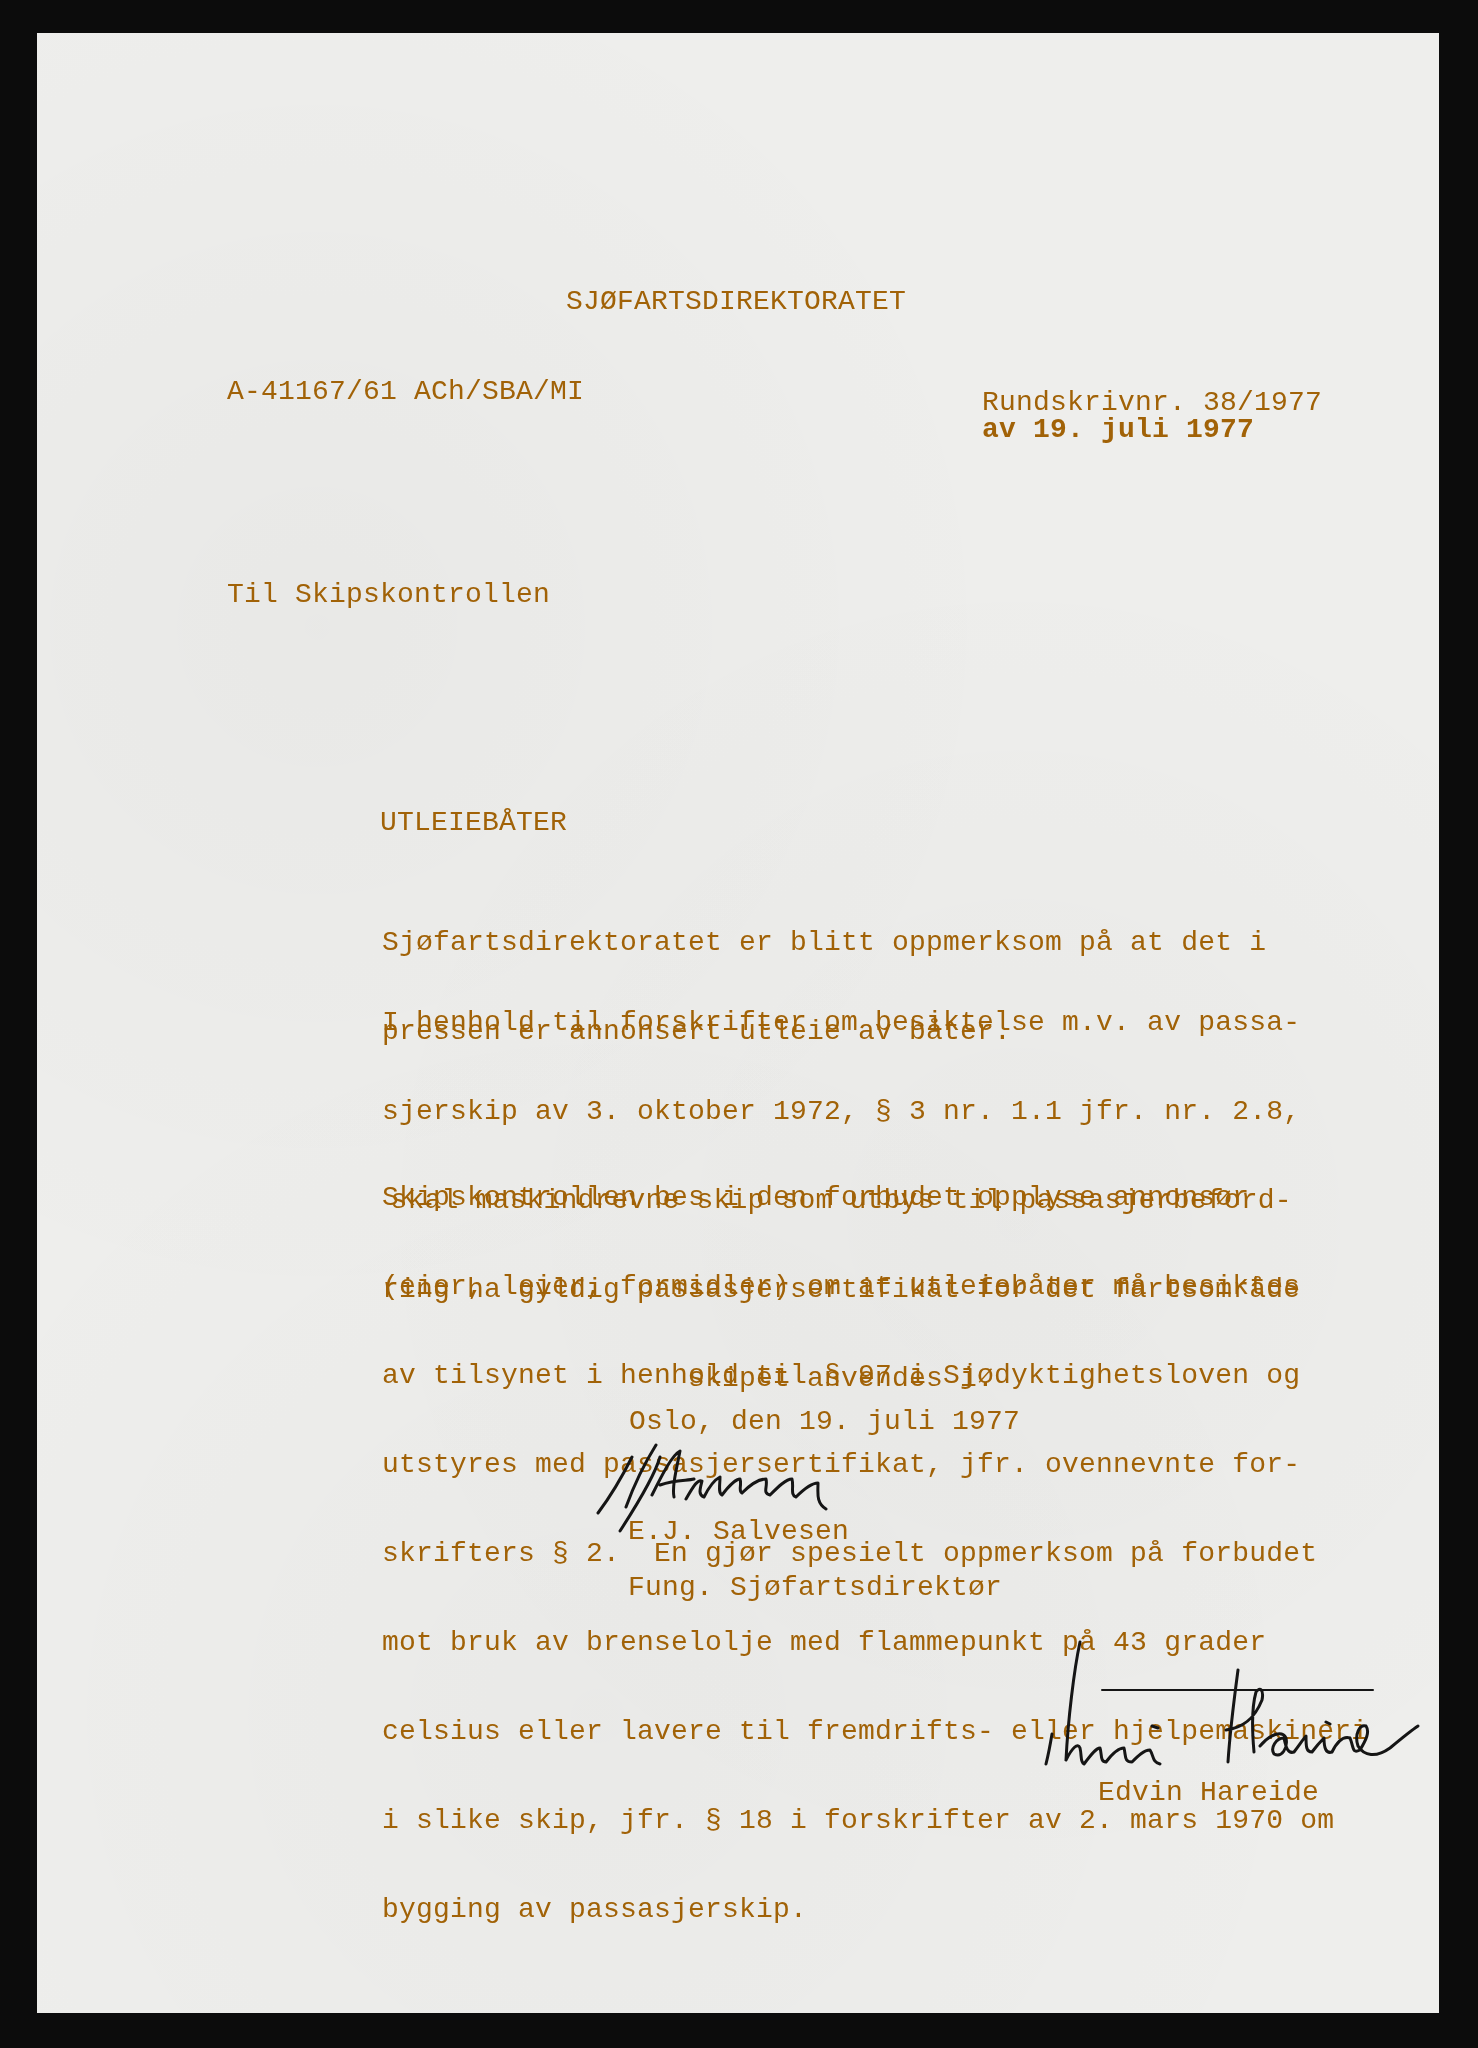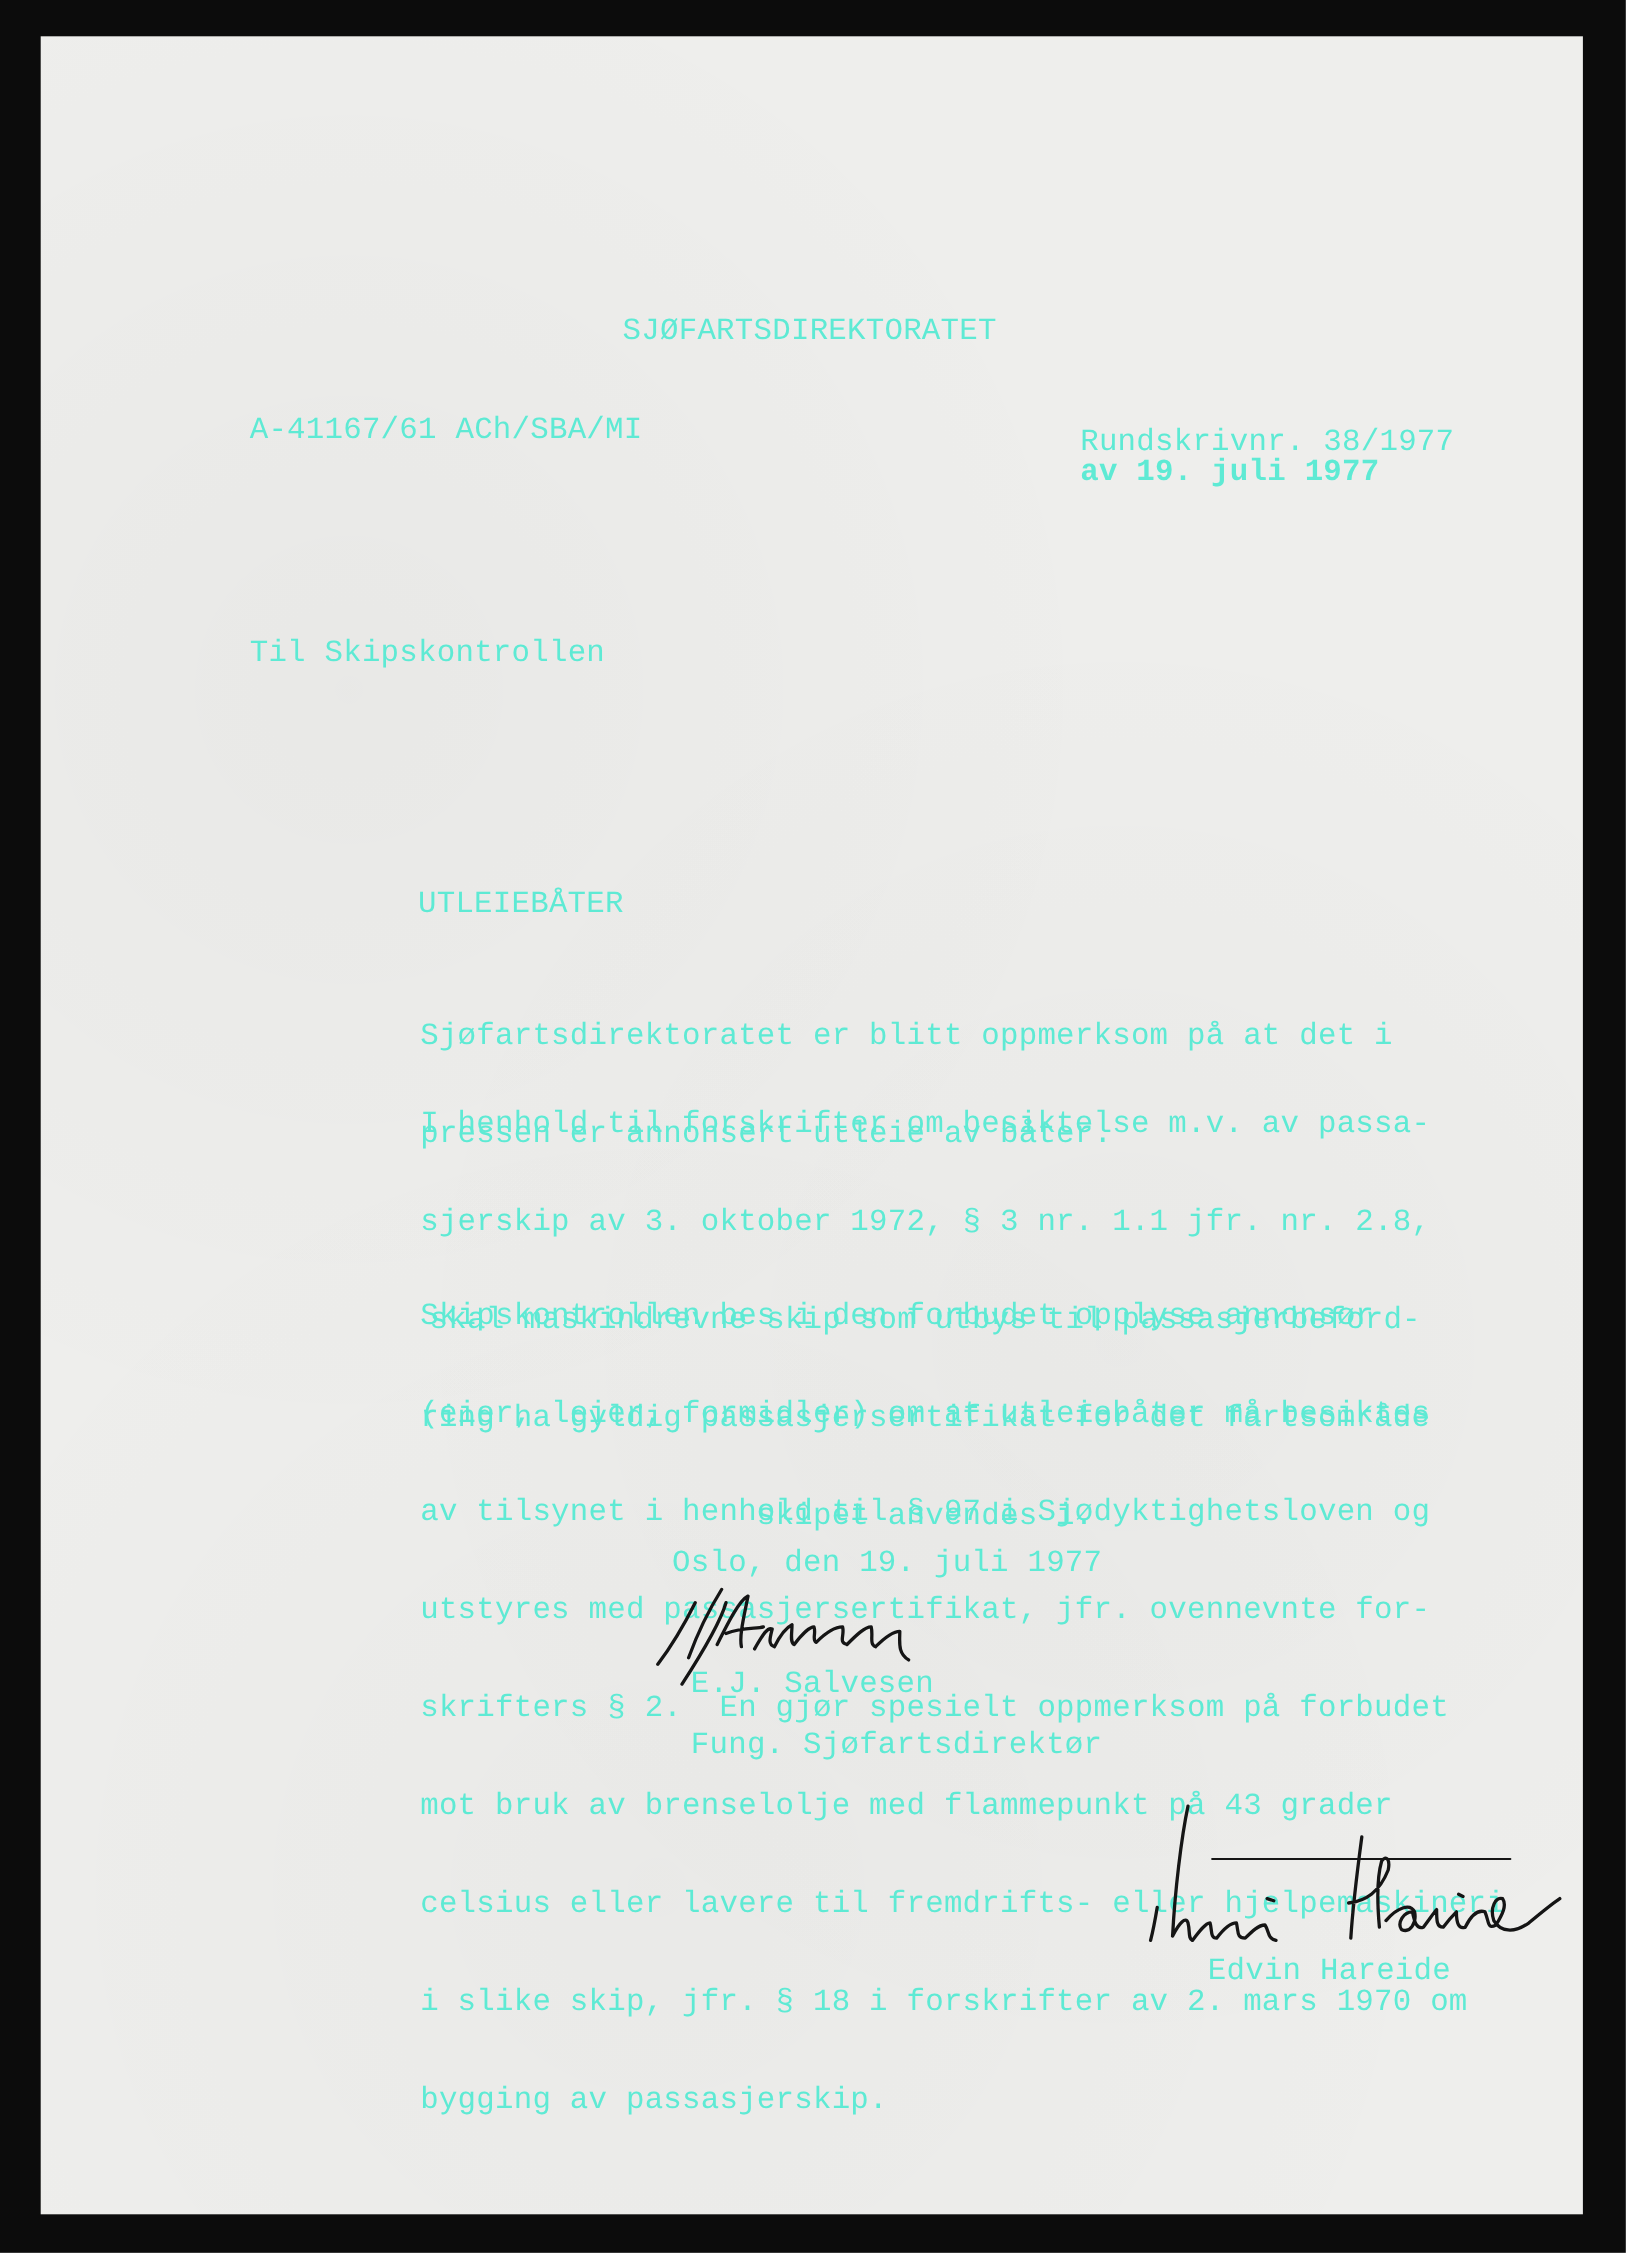--- a/index.html
+++ b/index.html
@@ -8,21 +8,21 @@
     position:absolute; left:37px; top:33px; width:1402px; height:1980px;
     background:#eeeeec;
     background-image:
       radial-gradient(circle at 20% 30%, rgba(0,0,0,0.025), transparent 40%),
       radial-gradient(circle at 70% 60%, rgba(0,0,0,0.02), transparent 45%),
       radial-gradient(circle at 40% 85%, rgba(0,0,0,0.02), transparent 40%);
   }
   .t {
     position:absolute; margin:0; white-space:pre;
     font-family:"Liberation Mono","DejaVu Sans Mono",monospace;
-    font-size:28px; line-height:27px; color:#5eead4;
+    font-size:28px; line-height:27px; color:#a16207;
     letter-spacing:0.2px;
   }
   .para p { margin:4px; white-space:pre; }
   .sig { position:absolute; }
   .sig path { fill:none; stroke:#151515; stroke-linecap:round; stroke-linejoin:round; }
 </style>
 </head>
 <body>
 
 <div class="paper"></div>
@@ -58,21 +58,21 @@
   <p>(eier, leier, formidler) om at utleiebåter må besiktes</p>
   <p>av tilsynet i henhold til § 97 i Sjødyktighetsloven og</p>
   <p>utstyres med passasjersertifikat, jfr. ovennevnte for-</p>
   <p>skrifters § 2.  En gjør spesielt oppmerksom på forbudet</p>
   <p>mot bruk av brenselolje med flammepunkt på 43 grader</p>
   <p>celsius eller lavere til fremdrifts- eller hjelpemaskineri</p>
   <p>i slike skip, jfr. § 18 i forskrifter av 2. mars 1970 om</p>
   <p>bygging av passasjerskip.</p>
 </div>
 
-<div class="t" style="left:611px; top:1408px;">Oslo, den 19. juli 1977</div>
+<div class="t" style="left:629px; top:1408px;">Oslo, den 19. juli 1977</div>
 
 <svg class="sig" width="300" height="100" viewBox="0 0 300 100" style="left:590px; top:1435px;">
   <path stroke-width="3" d="M8,78 C20,62 34,38 42,22 M36,72 C44,50 56,26 66,10 M30,96 C52,62 66,36 70,22 M62,60 C72,40 82,20 90,16 C86,36 82,52 84,62 M70,50 C86,44 98,46 104,44 M96,64 C104,50 108,44 112,46 C110,54 108,60 114,62 M114,62 C120,50 126,44 130,42 C130,50 128,58 132,60 M132,60 C138,52 146,44 150,44 C152,50 148,56 152,58 M152,58 C160,50 168,44 176,44 C178,52 172,58 180,60 M180,60 C188,52 196,44 202,44 C204,52 200,60 206,62 M206,62 C214,54 222,48 228,48 C228,58 226,68 236,74"></path>
 </svg>
 
 <div class="t" style="left:628px; top:1518px;">E.J. Salvesen</div>
 <div class="t" style="left:628px; top:1546px;margin-top:28px;">Fung. Sjøfartsdirektør</div>
 
 <svg class="sig" width="400" height="160" viewBox="0 0 400 160" style="left:1020px; top:1630px;">
   <path stroke-width="2" d="M82,60 L353,60"></path>

